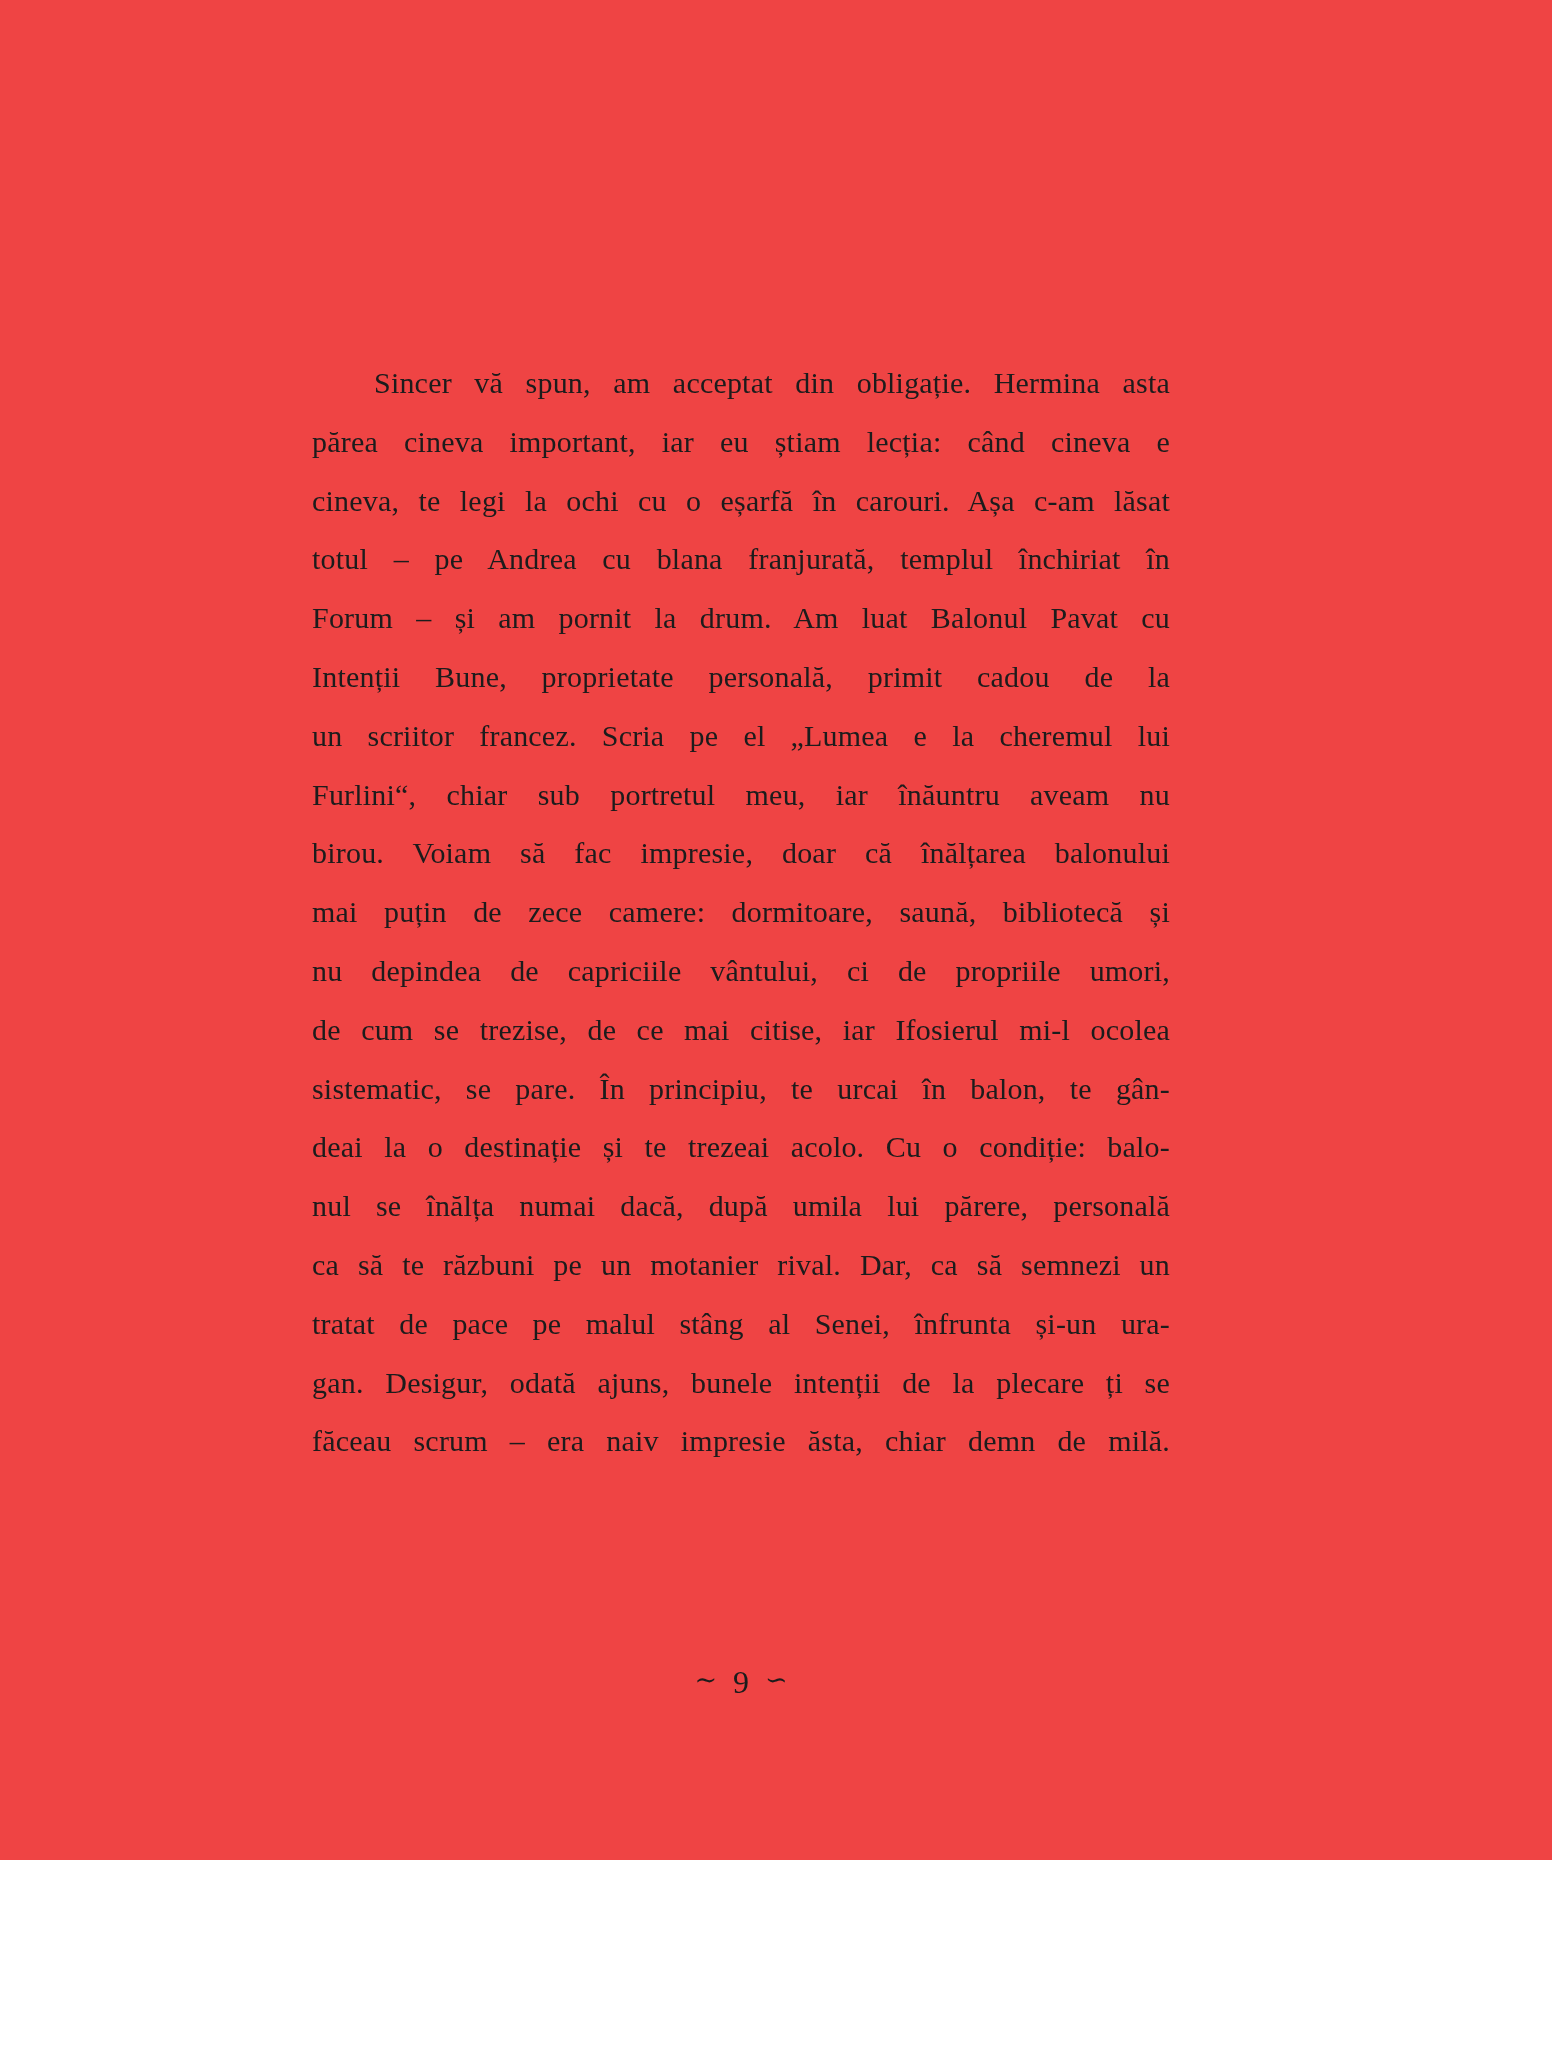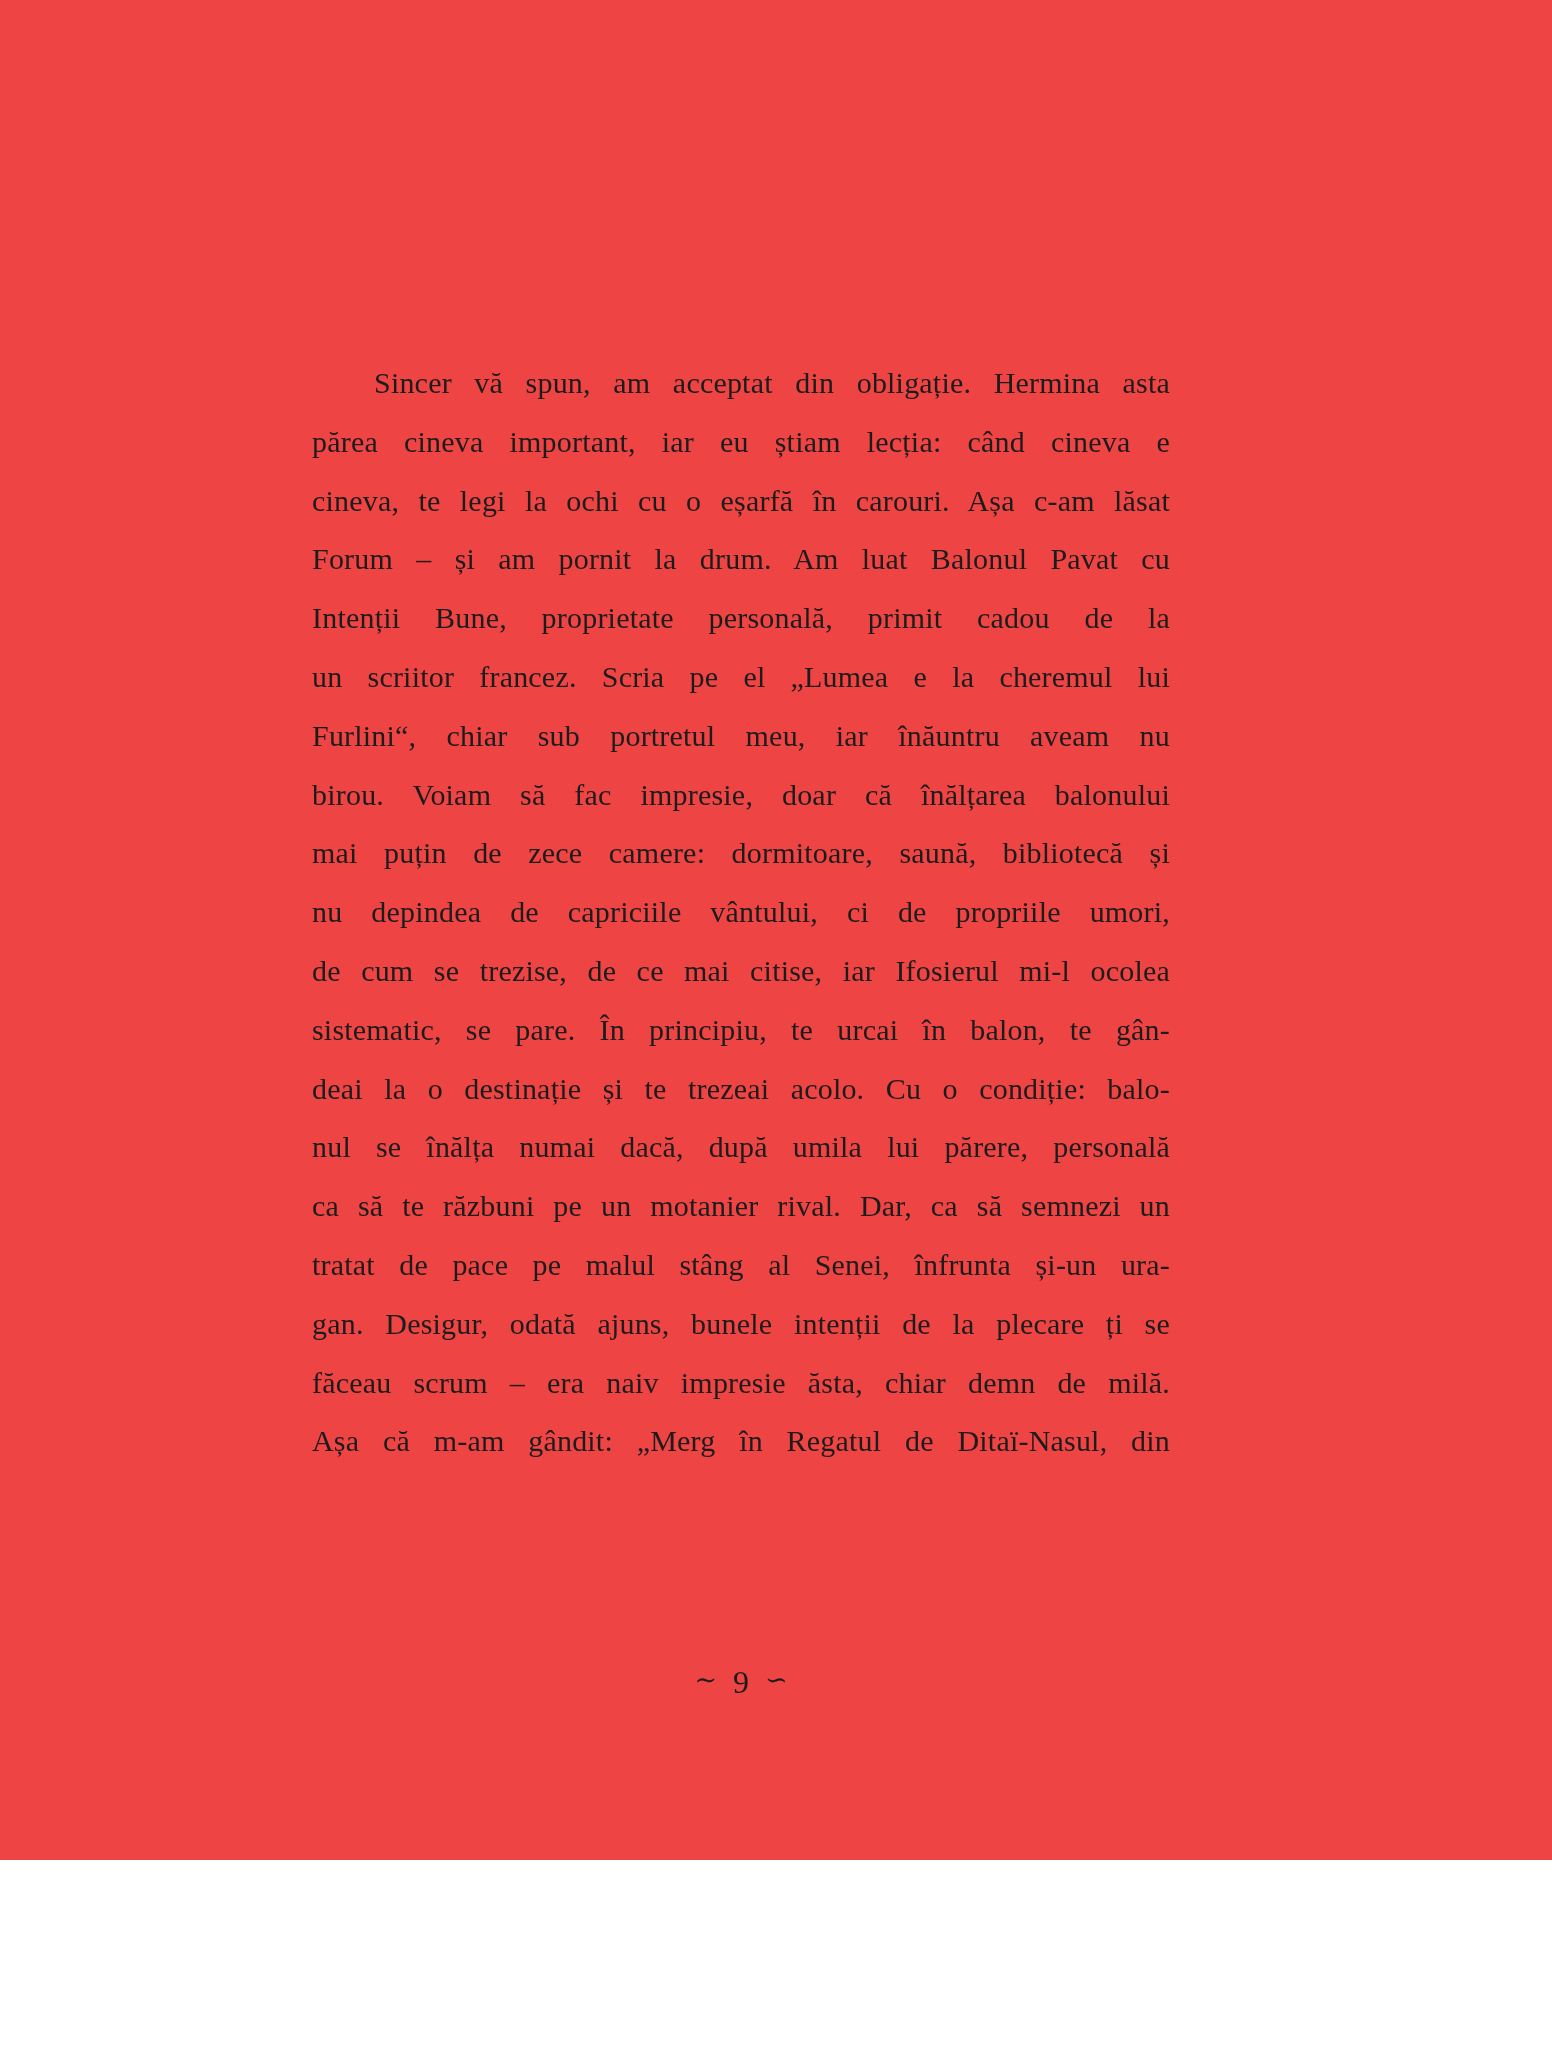--- a/index.html
+++ b/index.html
@@ -62,35 +62,35 @@
 </style>
 </head>
 <body>
 
 <div class="page">
 
   <div class="text-block">
     <div class="line indent">Sincer vă spun, am acceptat din obligație. Hermina asta</div>
     <div class="line">părea cineva important, iar eu știam lecția: când cineva e</div>
     <div class="line">cineva, te legi la ochi cu o eșarfă în carouri. Așa c-am lăsat</div>
+    <div class="line">totul – pe Andrea cu blana franjurată, templul închiriat în</div>
     <div class="line">Forum – și am pornit la drum. Am luat Balonul Pavat cu</div>
     <div class="line">Intenții Bune, proprietate personală, primit cadou de la</div>
     <div class="line">un scriitor francez. Scria pe el „Lumea e la cheremul lui</div>
     <div class="line">Furlini“, chiar sub portretul meu, iar înăuntru aveam nu</div>
     <div class="line">birou. Voiam să fac impresie, doar că înălțarea balonului</div>
     <div class="line">mai puțin de zece camere: dormitoare, saună, bibliotecă și</div>
     <div class="line">nu depindea de capriciile vântului, ci de propriile umori,</div>
     <div class="line"><span>de cum se trezise, de ce mai citise, iar </span><span class="italic">Ifosierul</span><span> mi-l ocolea</span></div>
     <div class="line">sistematic, se pare. În principiu, te urcai în balon, te gân-</div>
     <div class="line">deai la o destinație și te trezeai acolo. Cu o condiție: balo-</div>
     <div class="line">nul se înălța numai dacă, după umila lui părere, personală</div>
     <div class="line">ca să te răzbuni pe un motanier rival. Dar, ca să semnezi un</div>
     <div class="line">tratat de pace pe malul stâng al Senei, înfrunta și-un ura-</div>
     <div class="line">gan. Desigur, odată ajuns, bunele intenții de la plecare ți se</div>
     <div class="line">făceau scrum – era naiv impresie ăsta, chiar demn de milă.</div>
-    <div class="line">Așa că m-am gândit: „Merg în Regatul de Ditaï-Nasul, din</div>
   </div>
 
   <div class="footer">
     <span class="orn">∼</span><span class="num">9</span><span class="orn">∽</span>
   </div>
 
 </div>
 
 </body></html>

